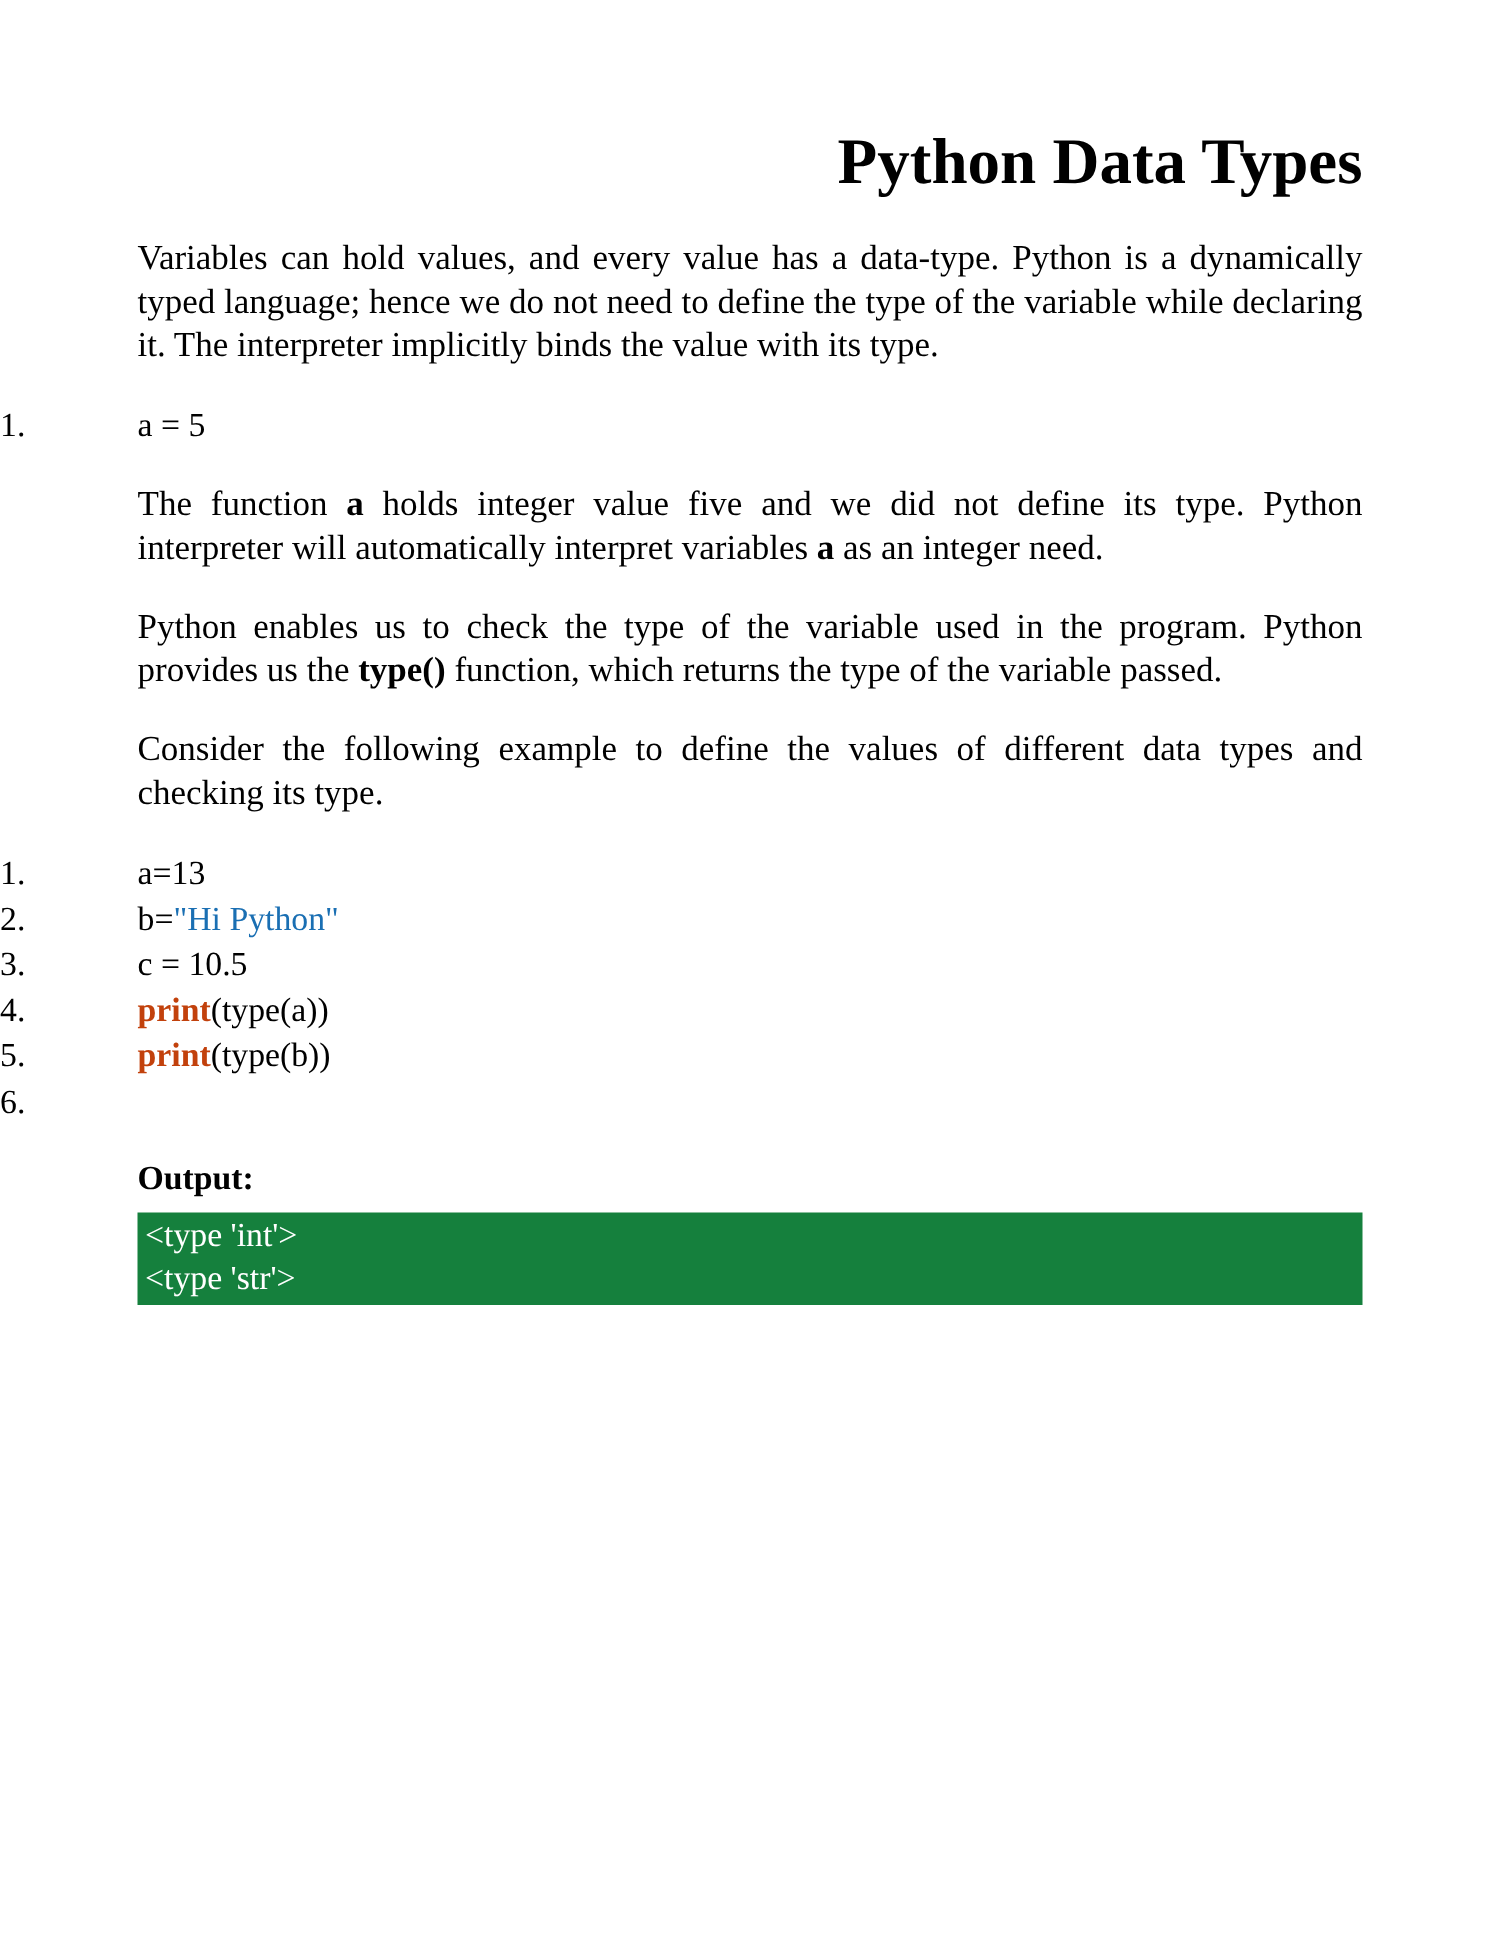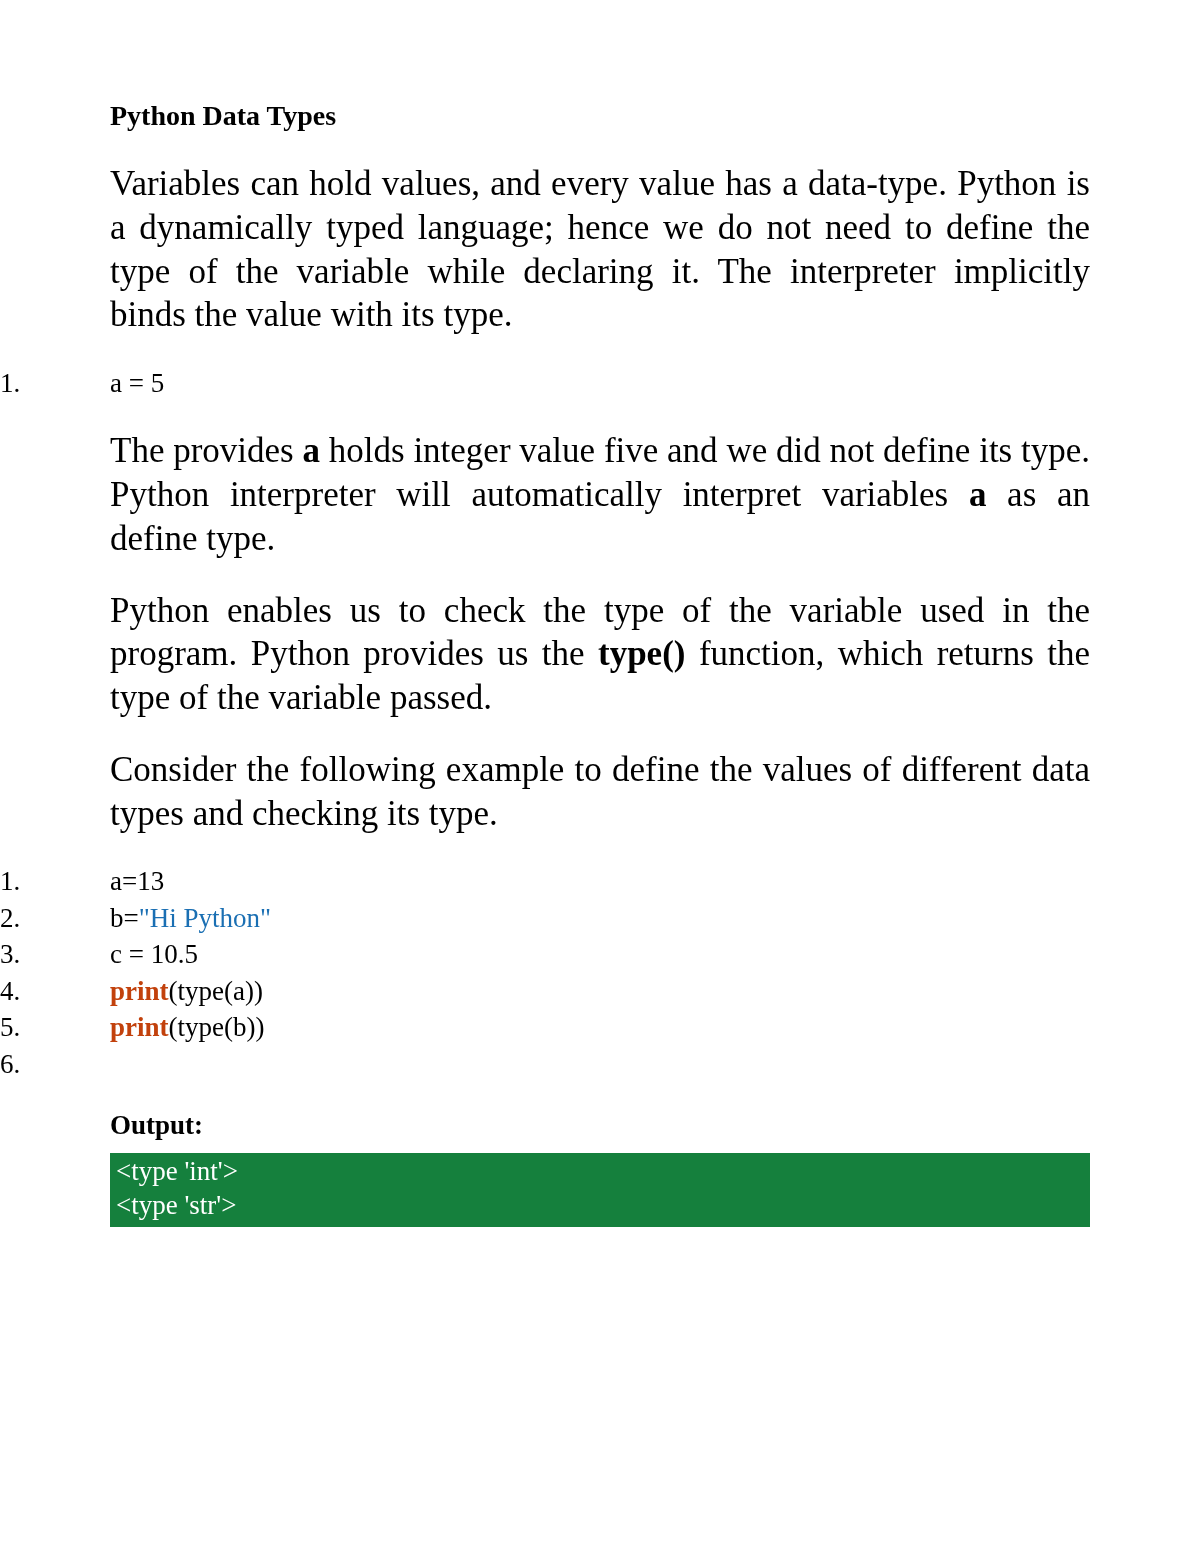--- a/index.html
+++ b/index.html
@@ -8,27 +8,27 @@
       box-sizing: border-box;
     }
     body {
       font-family: "Times New Roman", Times, serif;
       background: #fff;
       width: 1200px;
       padding: 100px 110px 100px 110px;
       color: #000;
     }
     h1.title {
-      text-align: left;
-      font-size: 28px;
+      text-align: right;
+      font-size: 52px;
       font-weight: bold;
       margin-bottom: 30px;
     }
     p.para {
-      font-size: 35px;
+      font-size: 28px;
       text-align: justify;
       line-height: 1.25;
       margin-bottom: 28px;
     }
     .ordered-line {
       display: flex;
       font-size: 27px;
       line-height: 1.35;
     }
     .num {
@@ -80,21 +80,21 @@
 <p class="para">Variables can hold values, and every value has a data-type. Python is a dynamically typed language; hence we do not need to define the type of the variable while declaring it. The interpreter implicitly binds the value with its type.</p>
 
 <div class="single-line-block">
   <div class="ordered-line">
     <span class="num">1.</span>
     <span class="code">a = 5</span>
   </div>
 </div>
 
 <p class="para">
-  <span>The provides </span><span class="bold">a</span><span> holds integer value five and we did not define its type. Python interpreter will automatically interpret variables </span><span class="bold">a</span><span> as an define type.</span>
+  <span>The function </span><span class="bold">a</span><span> holds integer value five and we did not define its type. Python interpreter will automatically interpret variables </span><span class="bold">a</span><span> as an integer need.</span>
 </p>
 
 <p class="para">
   <span>Python enables us to check the type of the variable used in the program. Python provides us the </span><span class="bold">type()</span><span> function, which returns the type of the variable passed.</span>
 </p>
 
 <p class="para">Consider the following example to define the values of different data types and checking its type.</p>
 
 <div class="code-block" id="code-block">
     <div class="ordered-line">

